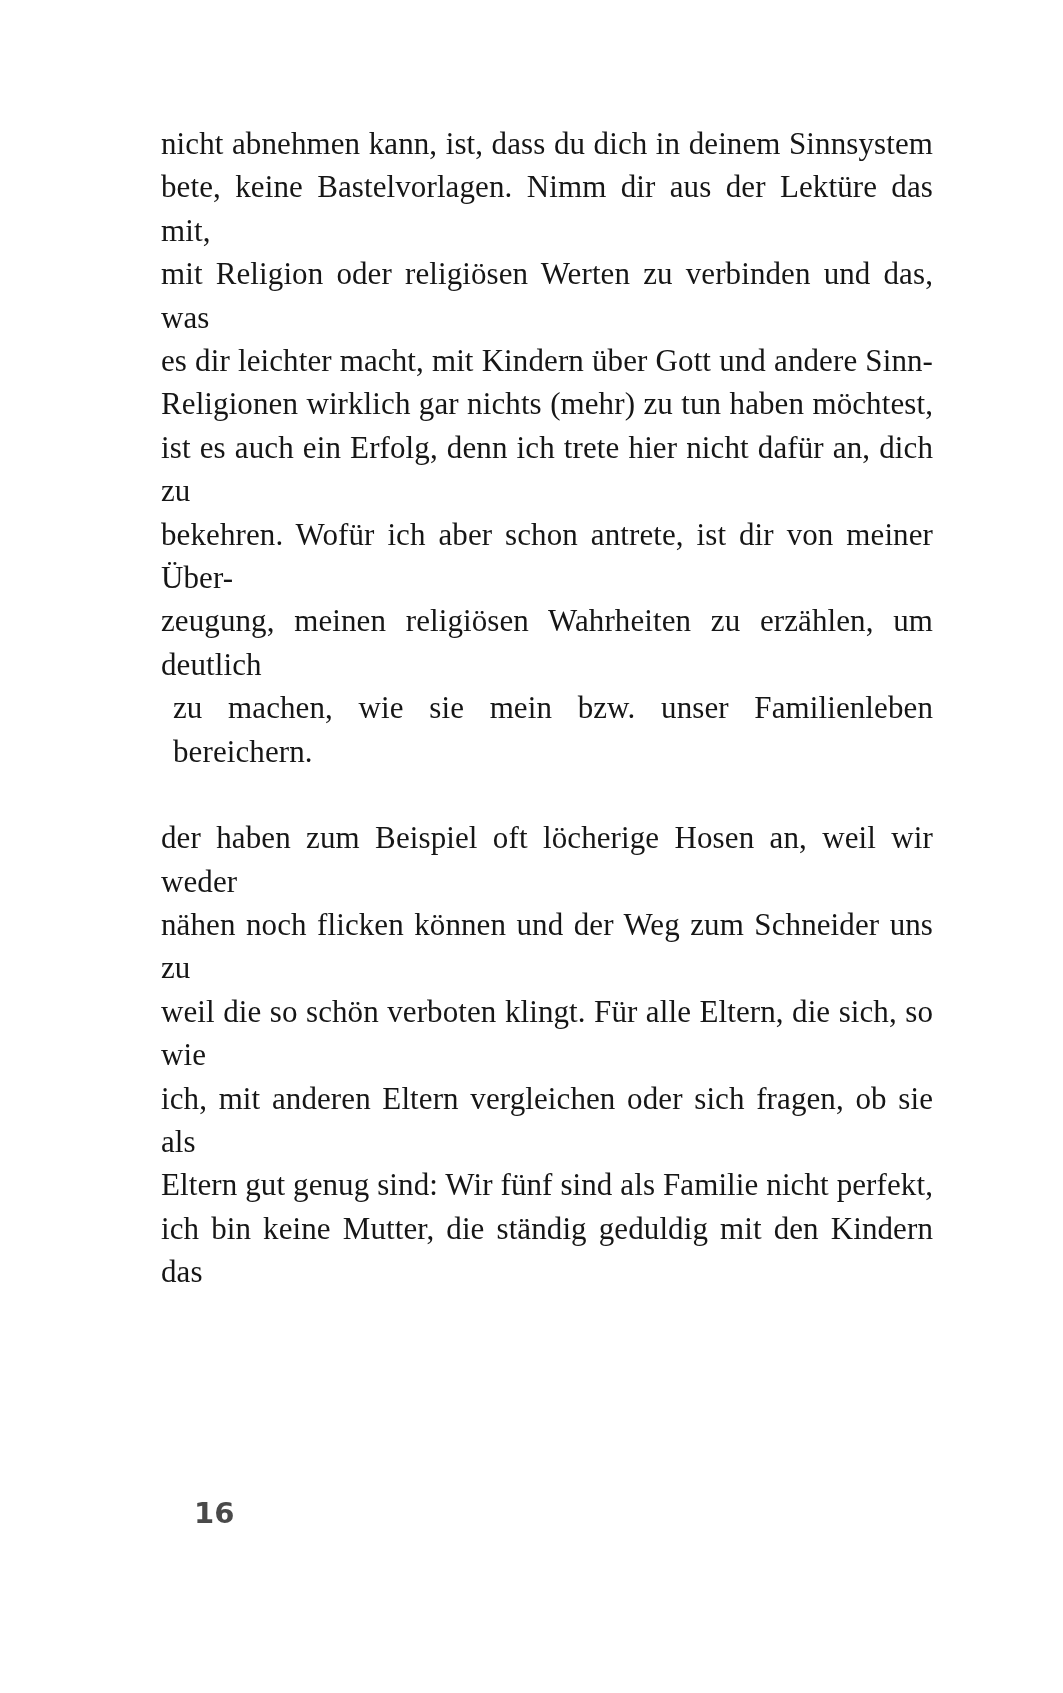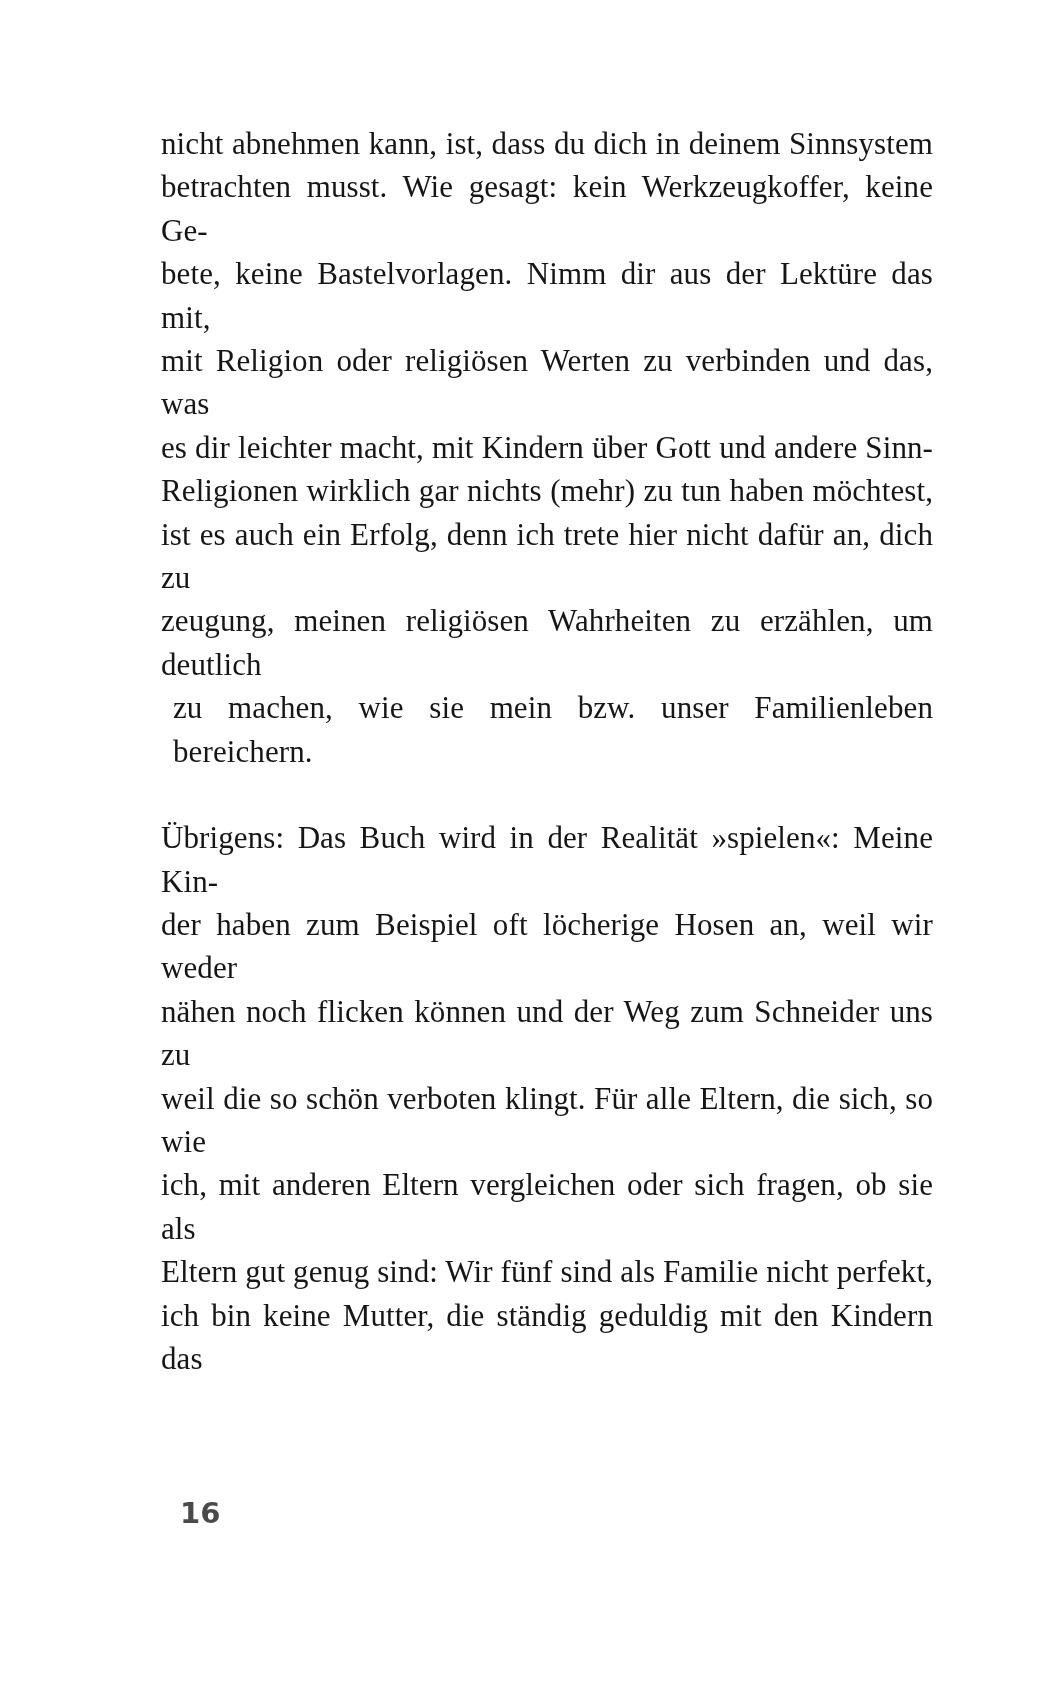--- a/index.html
+++ b/index.html
@@ -34,46 +34,45 @@
     text-align: justify;
     text-align-last: justify;
     letter-spacing: 0.1px;
   }
   .line.lastline {
     text-align-last: left;
     margin-left: 12px;
   }
   .page-number {
     position: absolute;
-    left: 180px;
+    left: 194px;
     top: 1496px;
     font-family: "DejaVu Sans", sans-serif;
     font-weight: 700;
     font-size: 29px;
     color: #4a4a4a;
   }
 </style>
 </head>
 <body>
 
 <div class="page">
   <div class="text-block" id="text-block">
       <div class="para">
         <div class="line">nicht abnehmen kann, ist, dass du dich in deinem Sinnsystem</div>
-        <div class="line">betrachten musst. Wie gesagt: kein Werkzeugkoffer, keine Ge-</div>
         <div class="line">bete, keine Bastelvorlagen. Nimm dir aus der Lektüre das mit,</div>
         <div class="line">mit Religion oder religiösen Werten zu verbinden und das, was</div>
         <div class="line">es dir leichter macht, mit Kindern über Gott und andere Sinn-</div>
         <div class="line">Religionen wirklich gar nichts (mehr) zu tun haben möchtest,</div>
         <div class="line">ist es auch ein Erfolg, denn ich trete hier nicht dafür an, dich zu</div>
+        <div class="line">bekehren. Wofür ich aber schon antrete, ist dir von meiner Über-</div>
         <div class="line">zeugung, meinen religiösen Wahrheiten zu erzählen, um deutlich</div>
         <div class="line lastline">zu machen, wie sie mein bzw. unser Familienleben bereichern.</div>
       </div>
       <div class="para gap-before">
-        <div class="line">Übrigens: Das Buch wird in der Realität »spielen«: Meine Kin-</div>
         <div class="line">der haben zum Beispiel oft löcherige Hosen an, weil wir weder</div>
         <div class="line">nähen noch flicken können und der Weg zum Schneider uns zu</div>
         <div class="line">weil die so schön verboten klingt. Für alle Eltern, die sich, so wie</div>
         <div class="line">ich, mit anderen Eltern vergleichen oder sich fragen, ob sie als</div>
         <div class="line">Eltern gut genug sind: Wir fünf sind als Familie nicht perfekt,</div>
         <div class="line">ich bin keine Mutter, die ständig geduldig mit den Kindern das</div>
       </div>
     </div>
   <div class="page-number">16</div>
 </div>

